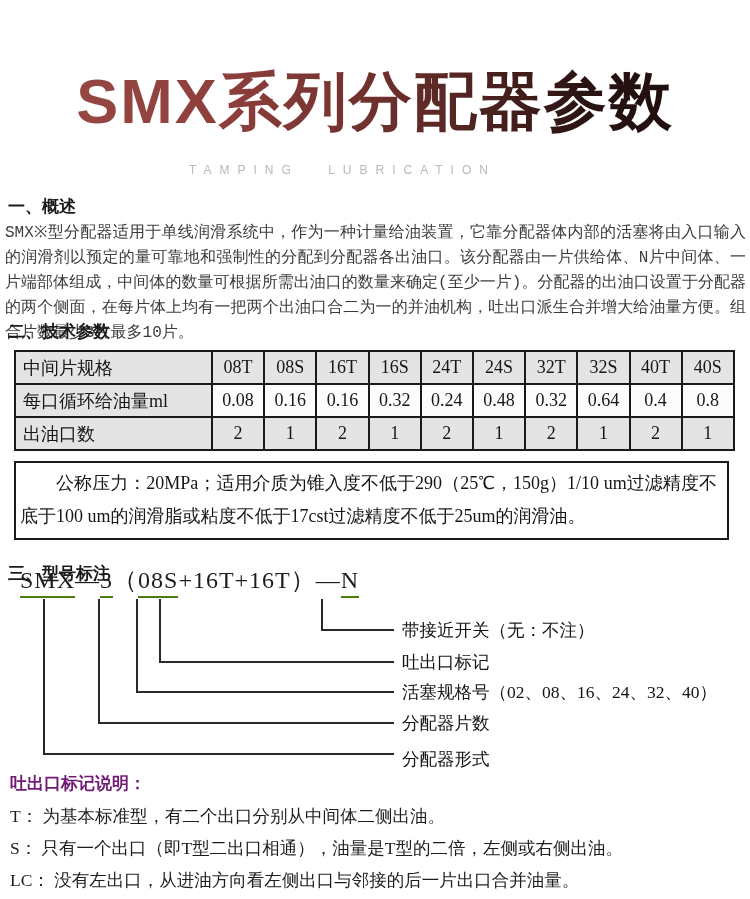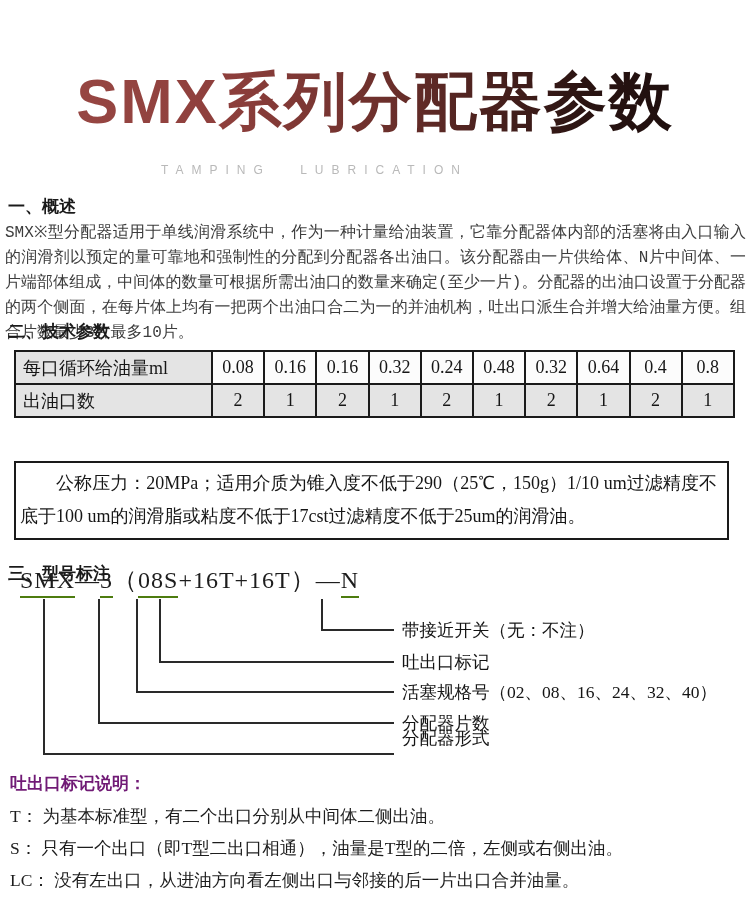--- a/index.html
+++ b/index.html
@@ -11,21 +11,21 @@
   .title{
     position:absolute;top:68px;left:0;width:750px;text-align:center;
     font-size:63px;font-weight:bold;line-height:1.05;letter-spacing:2px;
     background:linear-gradient(90deg,#9b4a46 0%,#8e3f3c 30%,#6b2f2b 52%,#2a1412 78%,#140a0a 100%);
     -webkit-background-clip:text;background-clip:text;
     -webkit-text-fill-color:transparent;color:transparent;
     white-space:nowrap;
   }
   .subtitle{
     position:absolute;top:163px;left:0;width:629px;text-align:center;
-    font-size:12px;color:#b9b9b9;letter-spacing:8px;word-spacing:18px;white-space:nowrap;
+    font-size:12px;color:#b9b9b9;letter-spacing:8px;word-spacing:18px;white-space:nowrap;padding-left:28px;
   }
   
   .h{position:absolute;left:8px;font-size:17px;font-weight:bold;color:#1a1a1a;white-space:nowrap;}
   .sec1{top:195px;}
   .sec2{top:320px;}
   .sec3{top:562px;}
   
   .para{
     position:absolute;top:221px;left:5px;width:741px;
     font-size:16px;line-height:25px;color:#3c3c3c;text-align:justify;font-family:Liberation Mono, monospace;
@@ -56,21 +56,21 @@
     font-family:"Liberation Serif",serif;font-size:24px;color:#1d1d1d;
     letter-spacing:1px;white-space:nowrap;
   }
   .code .u{border-bottom:2px solid #4d7c0f;padding-bottom:1px;display:inline-block;line-height:1.2;}
   .code .g{display:inline-block;line-height:1.2;}
   .diagram svg{position:absolute;left:0;top:0;}
   .callout{
     position:absolute;left:402px;white-space:nowrap;
     font-family:"Liberation Serif",serif;font-size:17.5px;color:#141414;
   }
-  .c0{top:52px;} .c1{top:84px;} .c2{top:114px;} .c3{top:145px;} .c4{top:160px;text-align:center;}
+  .c0{top:52px;} .c1{top:84px;} .c2{top:114px;} .c3{top:145px;} .c4{top:181px;text-align:center;}
   
   .legend{position:absolute;top:772px;left:10px;width:735px;}
   .legend-h{font-size:17px;font-weight:bold;color:#701a75;margin-bottom:9px;}
   .legend-item{
     font-family:"Liberation Serif",serif;font-size:17.5px;color:#1d1d1d;
     line-height:24px;margin-bottom:8px;white-space:nowrap;
   }
 </style>
 </head>
 <body>
@@ -80,20 +80,33 @@
   <div class="title">SMX系列分配器参数</div>
   <div class="subtitle">TAMPING LUBRICATION</div>
 
   <div class="h sec1">一、概述</div>
   <div class="para">SMX※型分配器适用于单线润滑系统中，作为一种计量给油装置，它靠分配器体内部的活塞将由入口输入的润滑剂以预定的量可靠地和强制性的分配到分配器各出油口。该分配器由一片供给体、N片中间体、一片端部体组成，中间体的数量可根据所需出油口的数量来确定(至少一片)。分配器的出油口设置于分配器的两个侧面，在每片体上均有一把两个出油口合二为一的并油机构，吐出口派生合并增大给油量方便。组合片数最少3片最多10片。</div>
 
   <div class="h sec2">二、技术参数</div>
 
   <table class="spec">
     <tbody>
+        <tr>
+      <td class="lbl">中间片规格</td>
+      <td>08T</td>
+      <td>08S</td>
+      <td>16T</td>
+      <td>16S</td>
+      <td>24T</td>
+      <td>24S</td>
+      <td>32T</td>
+      <td>32S</td>
+      <td>40T</td>
+      <td>40S</td>
+    </tr>
     <tr class="white">
       <td class="lbl">每口循环给油量ml</td>
       <td>0.08</td>
       <td>0.16</td>
       <td>0.16</td>
       <td>0.32</td>
       <td>0.24</td>
       <td>0.48</td>
       <td>0.32</td>
       <td>0.64</td>

